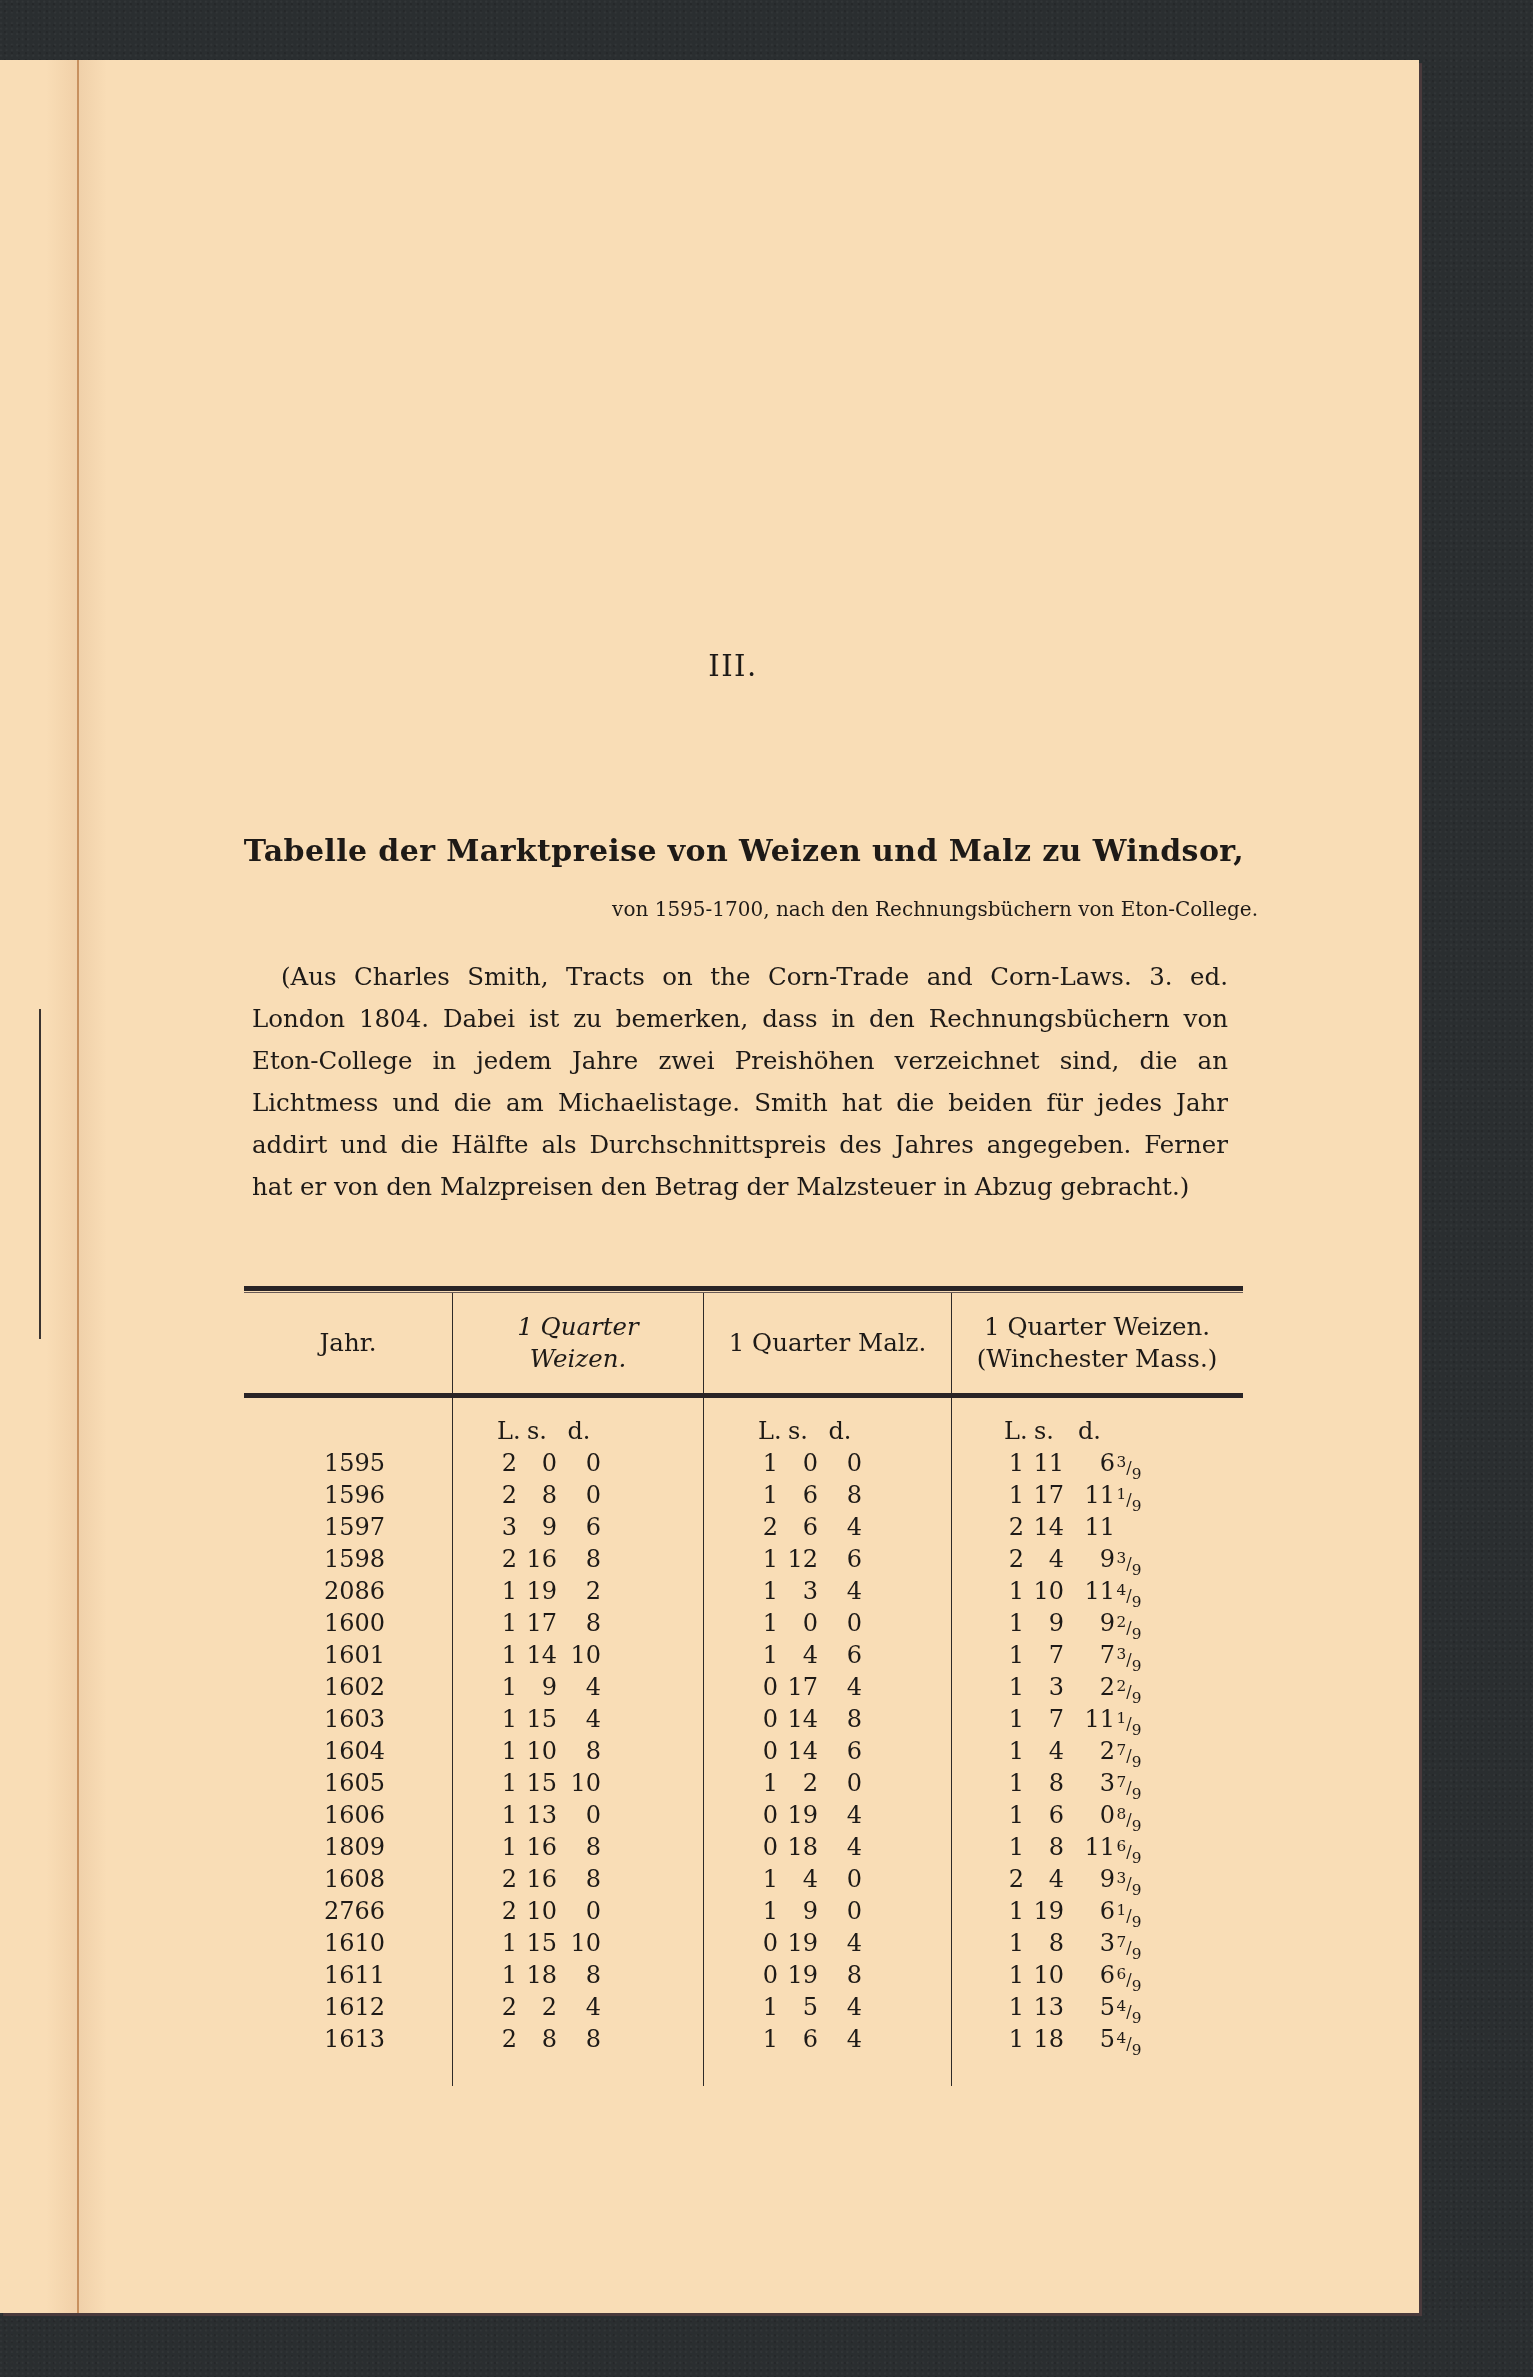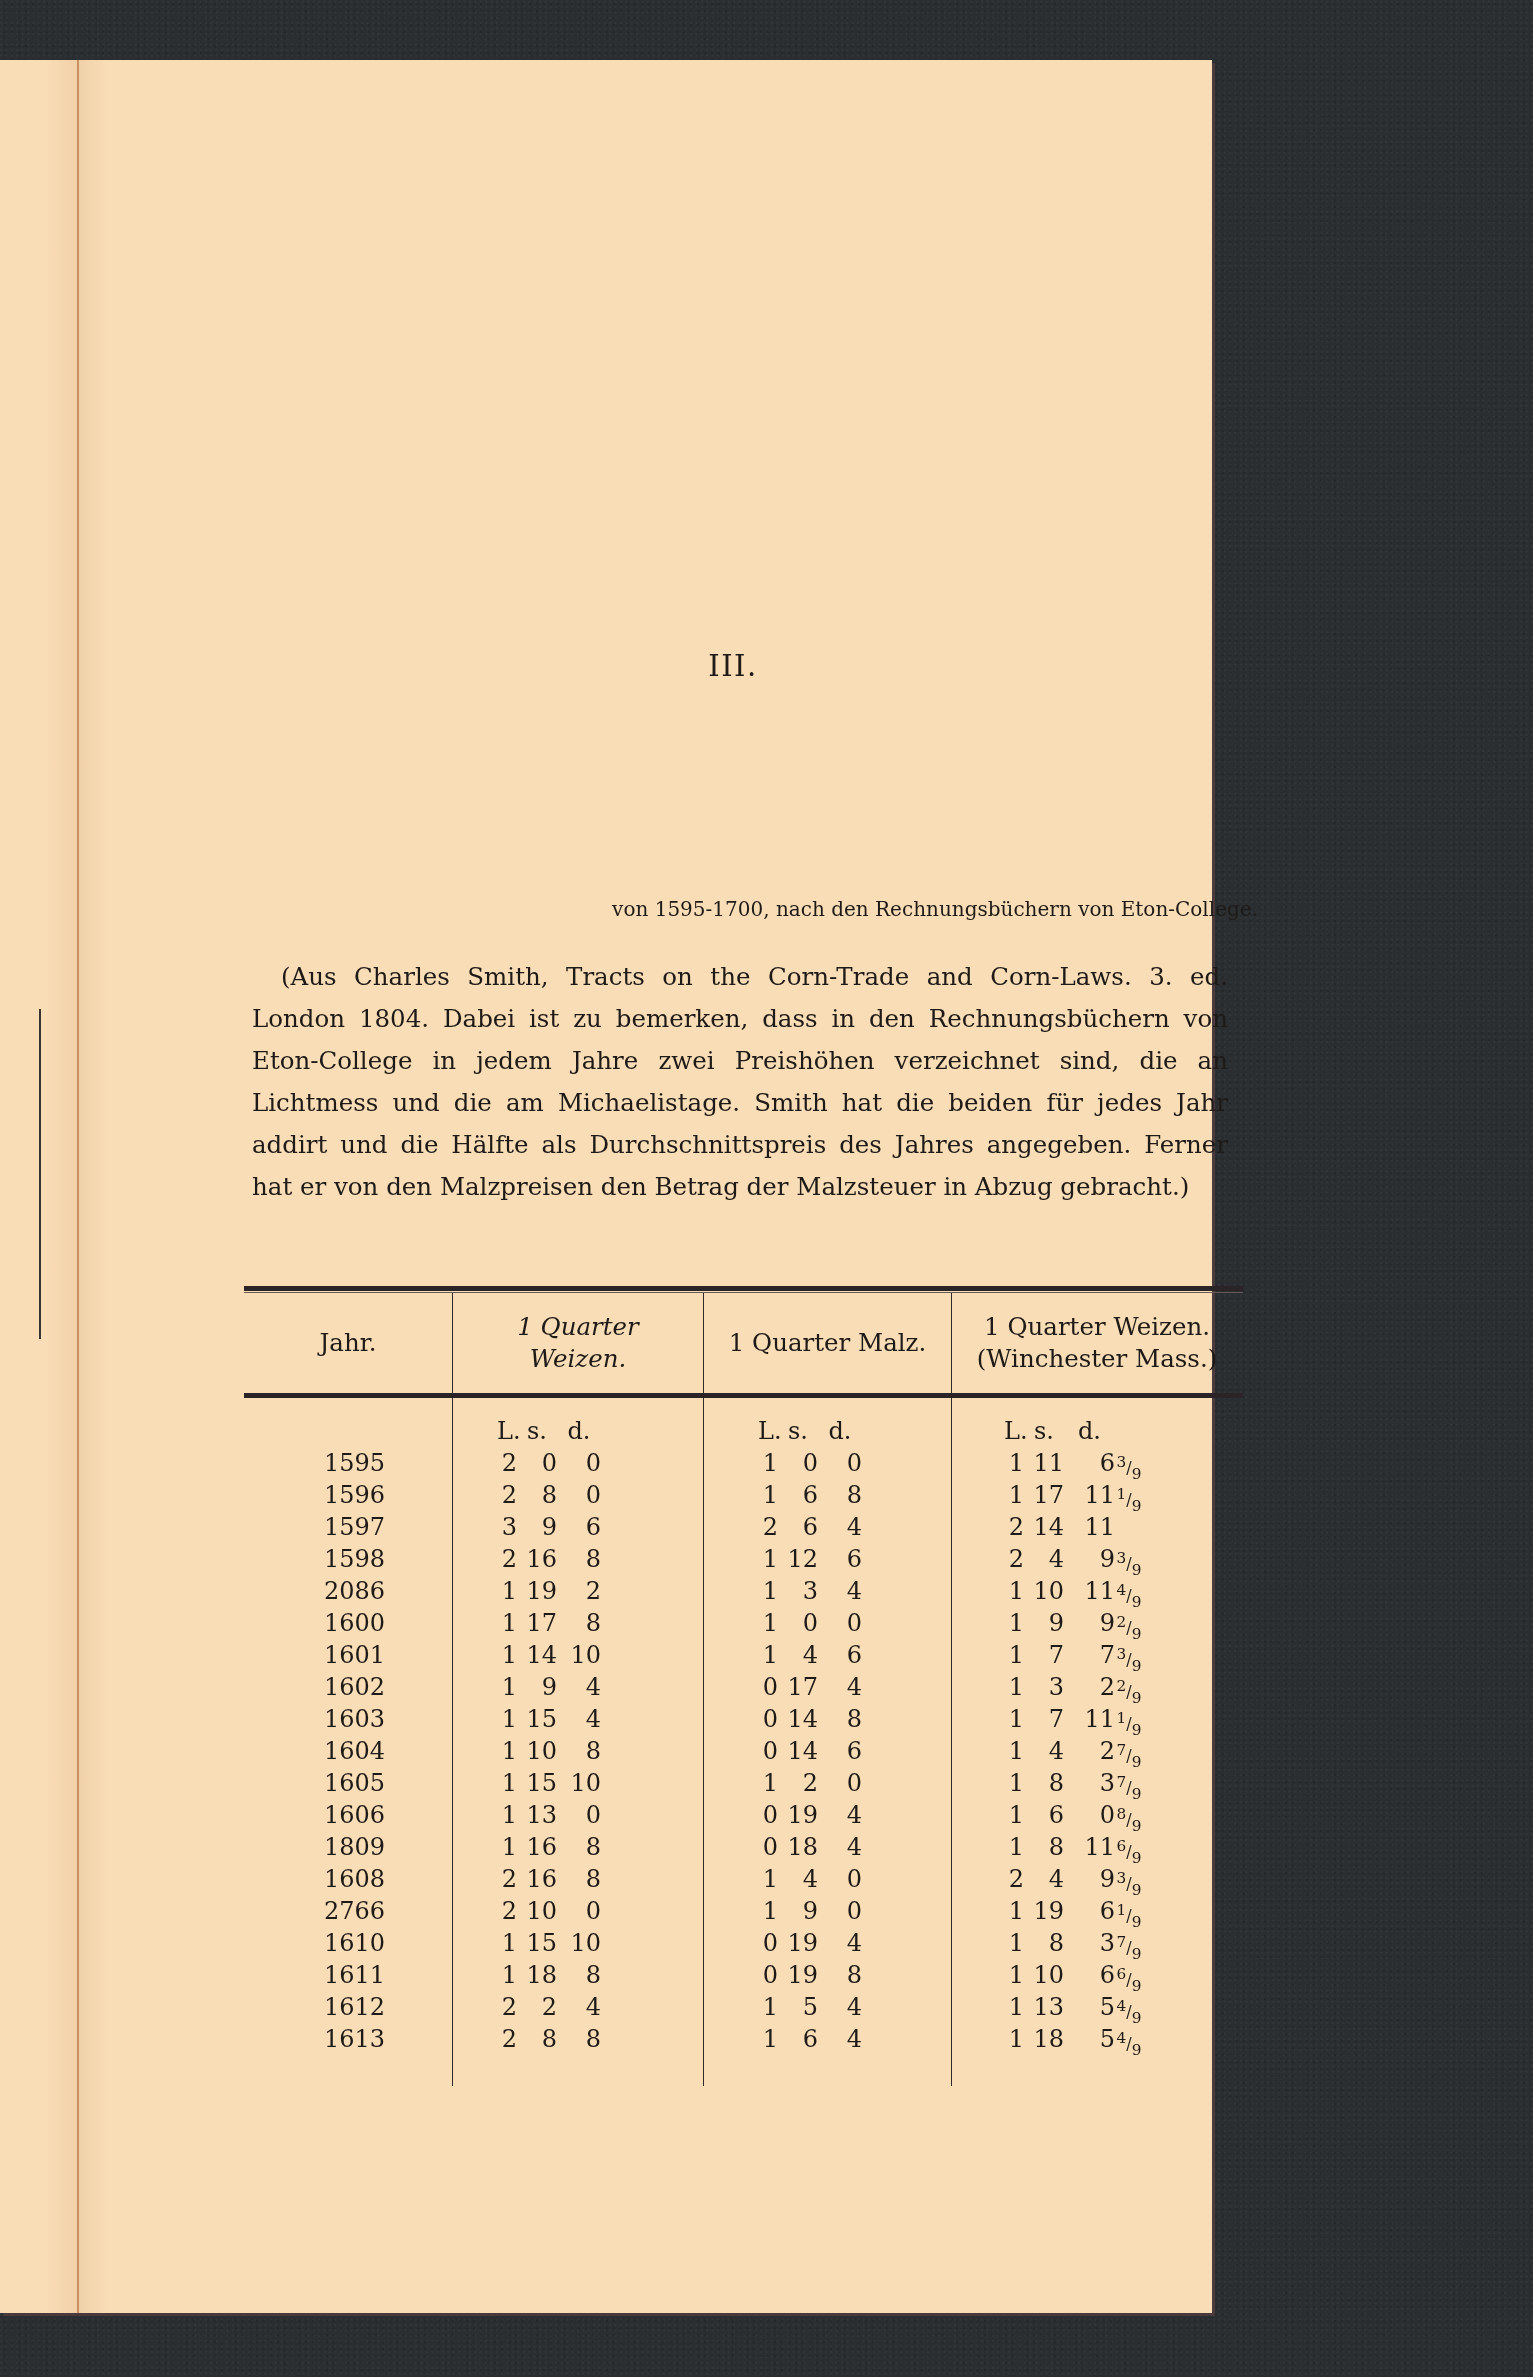--- a/index.html
+++ b/index.html
@@ -11,21 +11,21 @@
     }
     .backdrop {
       position: absolute; inset: 0;
       background:
         radial-gradient(circle at 20% 30%, rgba(255,255,255,0.04) 0 0.8px, transparent 1.5px),
         radial-gradient(circle at 70% 60%, rgba(0,0,0,0.12) 0 0.8px, transparent 1.5px),
         #2a2e30;
       background-size: 5.4px 5.4px, 7px 7px, auto;
     }
     .page {
-      position: absolute; left: 0; top: 60px; width: 1212px; height: 2253px;
+      position: absolute; left: 0; top: 60px; width: 1419px; height: 2253px;
       background: #f9ddb6;
       box-shadow: 3.1px 3.1px 0 #4a3a3c;
     }
     .gutter-shade {
       position: absolute; left: 46px; top: 0; width: 61px; height: 100%;
       background: linear-gradient(90deg, rgba(180,120,70,0) 0%, rgba(190,130,80,0.12) 45%, rgba(160,100,60,0.10) 55%, rgba(180,120,70,0) 100%);
     }
     .gutter-fold {
       position: absolute; left: 77px; top: 0; width: 1.5px; height: 100%;
       background: #c8915f;
@@ -88,20 +88,21 @@
 <body>
 
 <div class="backdrop"></div>
 
 <div class="page">
   <div class="gutter-shade"></div>
   <div class="gutter-fold"></div>
   <div class="bleed-line"></div>
 
   <div class="section-number">III.</div>
+  <div class="title">Tabelle der Marktpreise von Weizen und Malz zu Windsor,</div>
   <div class="subtitle">von 1595-1700, nach den Rechnungsbüchern von Eton-College.</div>
   <div class="note">
     <p>(Aus Charles Smith, Tracts on the Corn-Trade and Corn-Laws. 3. ed. London 1804. Dabei ist zu bemerken, dass in den Rechnungsbüchern von Eton-College in jedem Jahre zwei Preishöhen verzeichnet sind, die an Lichtmess und die am Michaelistage. Smith hat die beiden für jedes Jahr addirt und die Hälfte als Durchschnittspreis des Jahres angegeben. Ferner hat er von den Malzpreisen den Betrag der Malzsteuer in Abzug gebracht.)</p>
   </div>
 
   <div class="table-wrap">
     <div class="rule-thick"></div>
     <div class="rule-thin"></div>
     <div class="header-row">
       <div class="hcell col-year">Jahr.</div>

